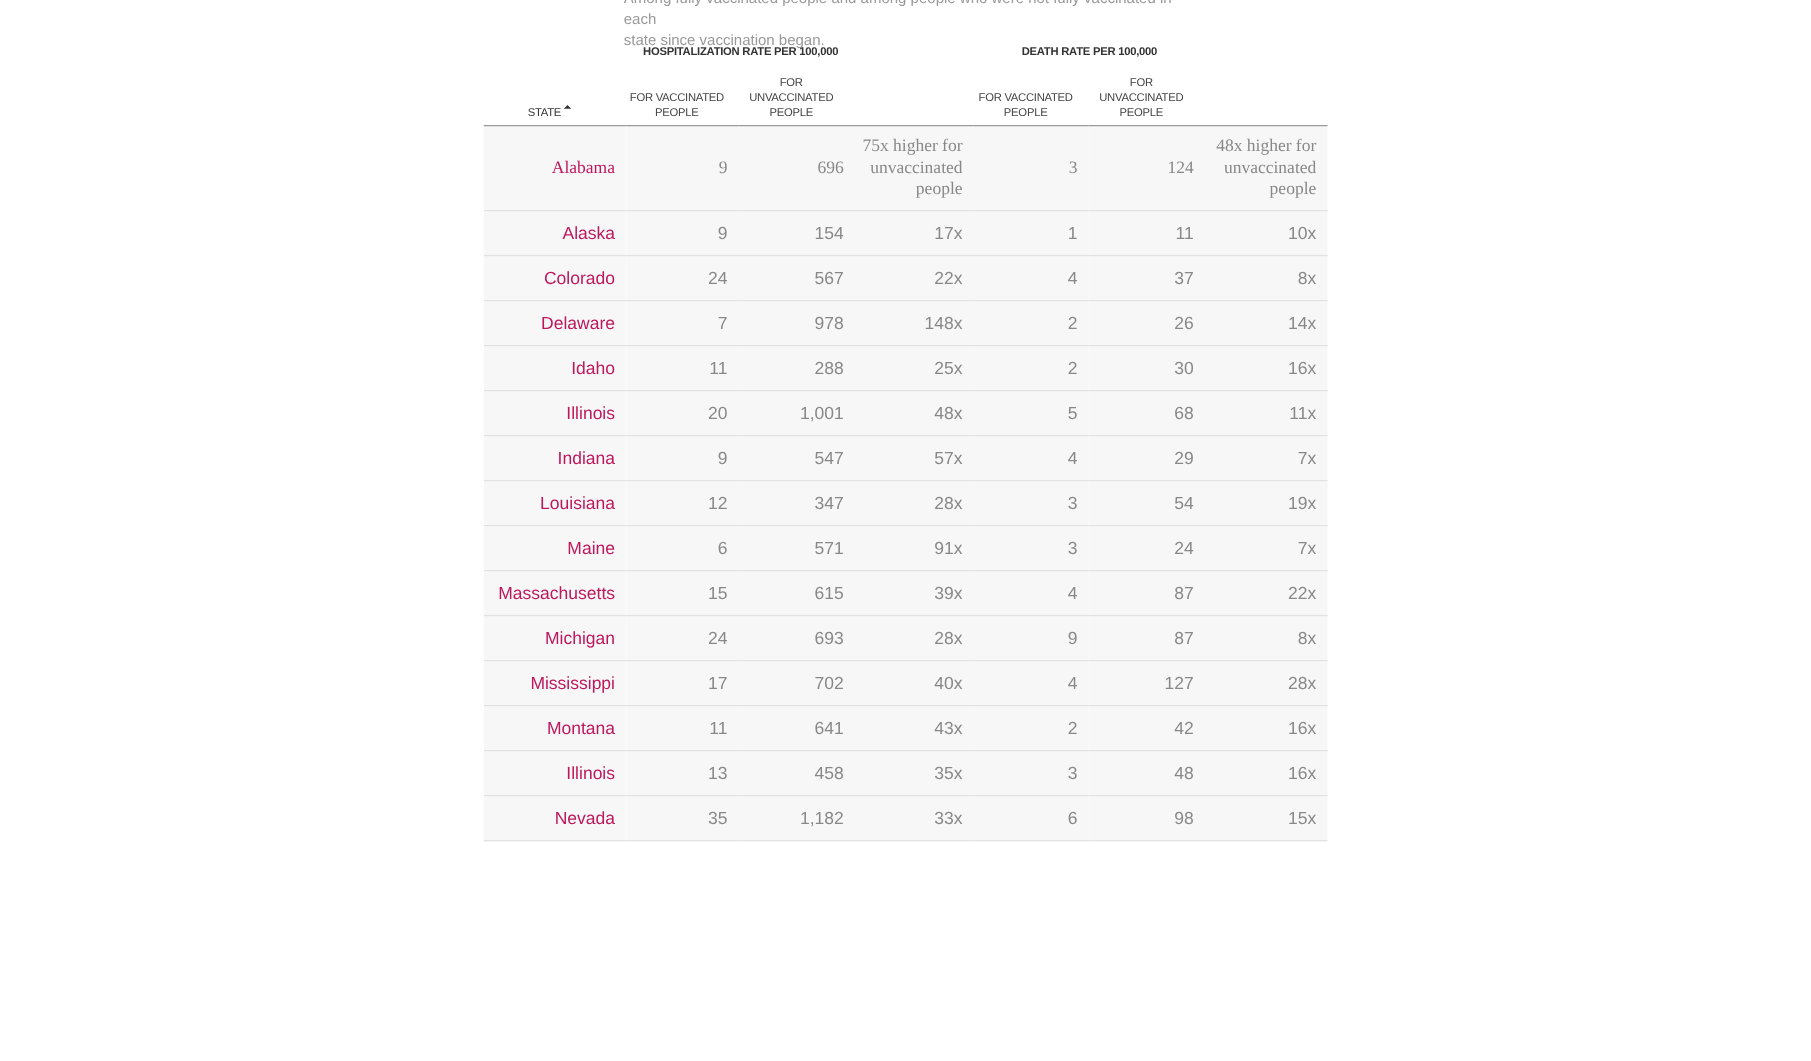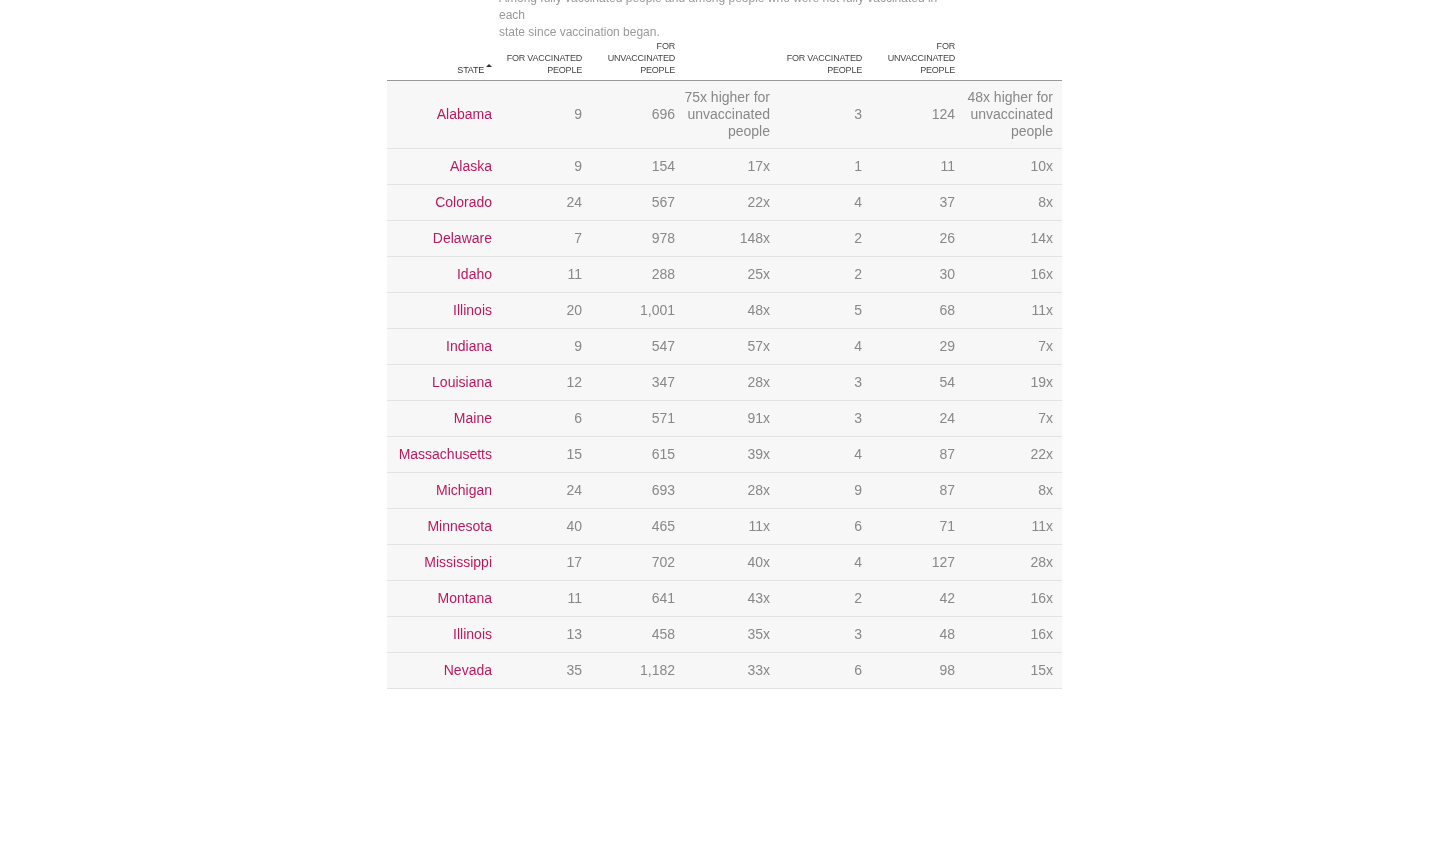--- a/index.html
+++ b/index.html
@@ -16,32 +16,32 @@
   col.c-hr { width: 95px; }
   col.c-dv { width: 92px; }
   col.c-du { width: 93px; }
   col.c-dr { width: 98px; }
   .group-row th {
     font-size: 9px; font-weight: bold; color: #333; height: 20px; vertical-align: top;
     padding: 0; letter-spacing: -0.2px;
   }
   .group-row th.grp { text-align: center; }
   .sub-row th {
-    font-size: 9px; font-weight: normal; color: #444; text-align: right;
+    font-size: 9px; font-weight: normal; color: #444; text-align: center;
     vertical-align: bottom; line-height: 12px; padding: 4px 9px 4px 0;
     border-bottom: 1px solid #999; letter-spacing: -0.2px;
   }
   .sub-row th.state-h { font-weight: normal; color: #333; }
   .sort-icon { display: inline-block; width: 0; height: 0; border-left: 3px solid transparent; border-right: 3px solid transparent; border-bottom: 3px solid #333; vertical-align: 6px; margin-left: 2px; }
   tbody tr { background: #f7f7f7; }
   tbody td {
     font-size: 14px; color: #888; text-align: right; padding: 0 9px 0 0;
     height: 35px; border-bottom: 1px solid #e2e2e2; line-height: 17px;
   }
-  tbody tr.tall td { height: 67px; }
+  tbody tr.tall td { height: 67px; font-family: Liberation Serif, serif; }
   tbody td.state { color: #be185d; }
 </style>
 </head>
 <body>
 
 <div class="intro">
   <div>Among fully vaccinated people and among people who were not fully vaccinated in each</div>
   <div>state since vaccination began.</div>
 </div>
 
@@ -50,20 +50,27 @@
     <colgroup>
       <col class="c-state">
         <col class="c-hv">
         <col class="c-hu">
         <col class="c-hr">
         <col class="c-dv">
         <col class="c-du">
         <col class="c-dr">
     </colgroup>
     <thead>
+      <tr class="group-row">
+        <th></th>
+        <th class="grp" colspan="2">HOSPITALIZATION RATE PER 100,000</th>
+        <th></th>
+        <th class="grp" colspan="2">DEATH RATE PER 100,000</th>
+        <th></th>
+      </tr>
       <tr class="sub-row">
         <th class="state-h"><span>STATE</span><span class="sort-icon"></span></th>
         <th>FOR VACCINATED PEOPLE</th>
         <th>FOR UNVACCINATED PEOPLE</th>
         <th></th>
         <th>FOR VACCINATED PEOPLE</th>
         <th>FOR UNVACCINATED PEOPLE</th>
         <th></th>
       </tr>
     </thead>
@@ -161,29 +168,20 @@
         <tr>
           <td class="state">Michigan</td>
           <td>24</td>
           <td>693</td>
           <td>28x</td>
           <td>9</td>
           <td>87</td>
           <td>8x</td>
         </tr>
         <tr>
-          <td class="state">Minnesota</td>
-          <td>40</td>
-          <td>465</td>
-          <td>11x</td>
-          <td>6</td>
-          <td>71</td>
-          <td>11x</td>
-        </tr>
-        <tr>
           <td class="state">Mississippi</td>
           <td>17</td>
           <td>702</td>
           <td>40x</td>
           <td>4</td>
           <td>127</td>
           <td>28x</td>
         </tr>
         <tr>
           <td class="state">Montana</td>

